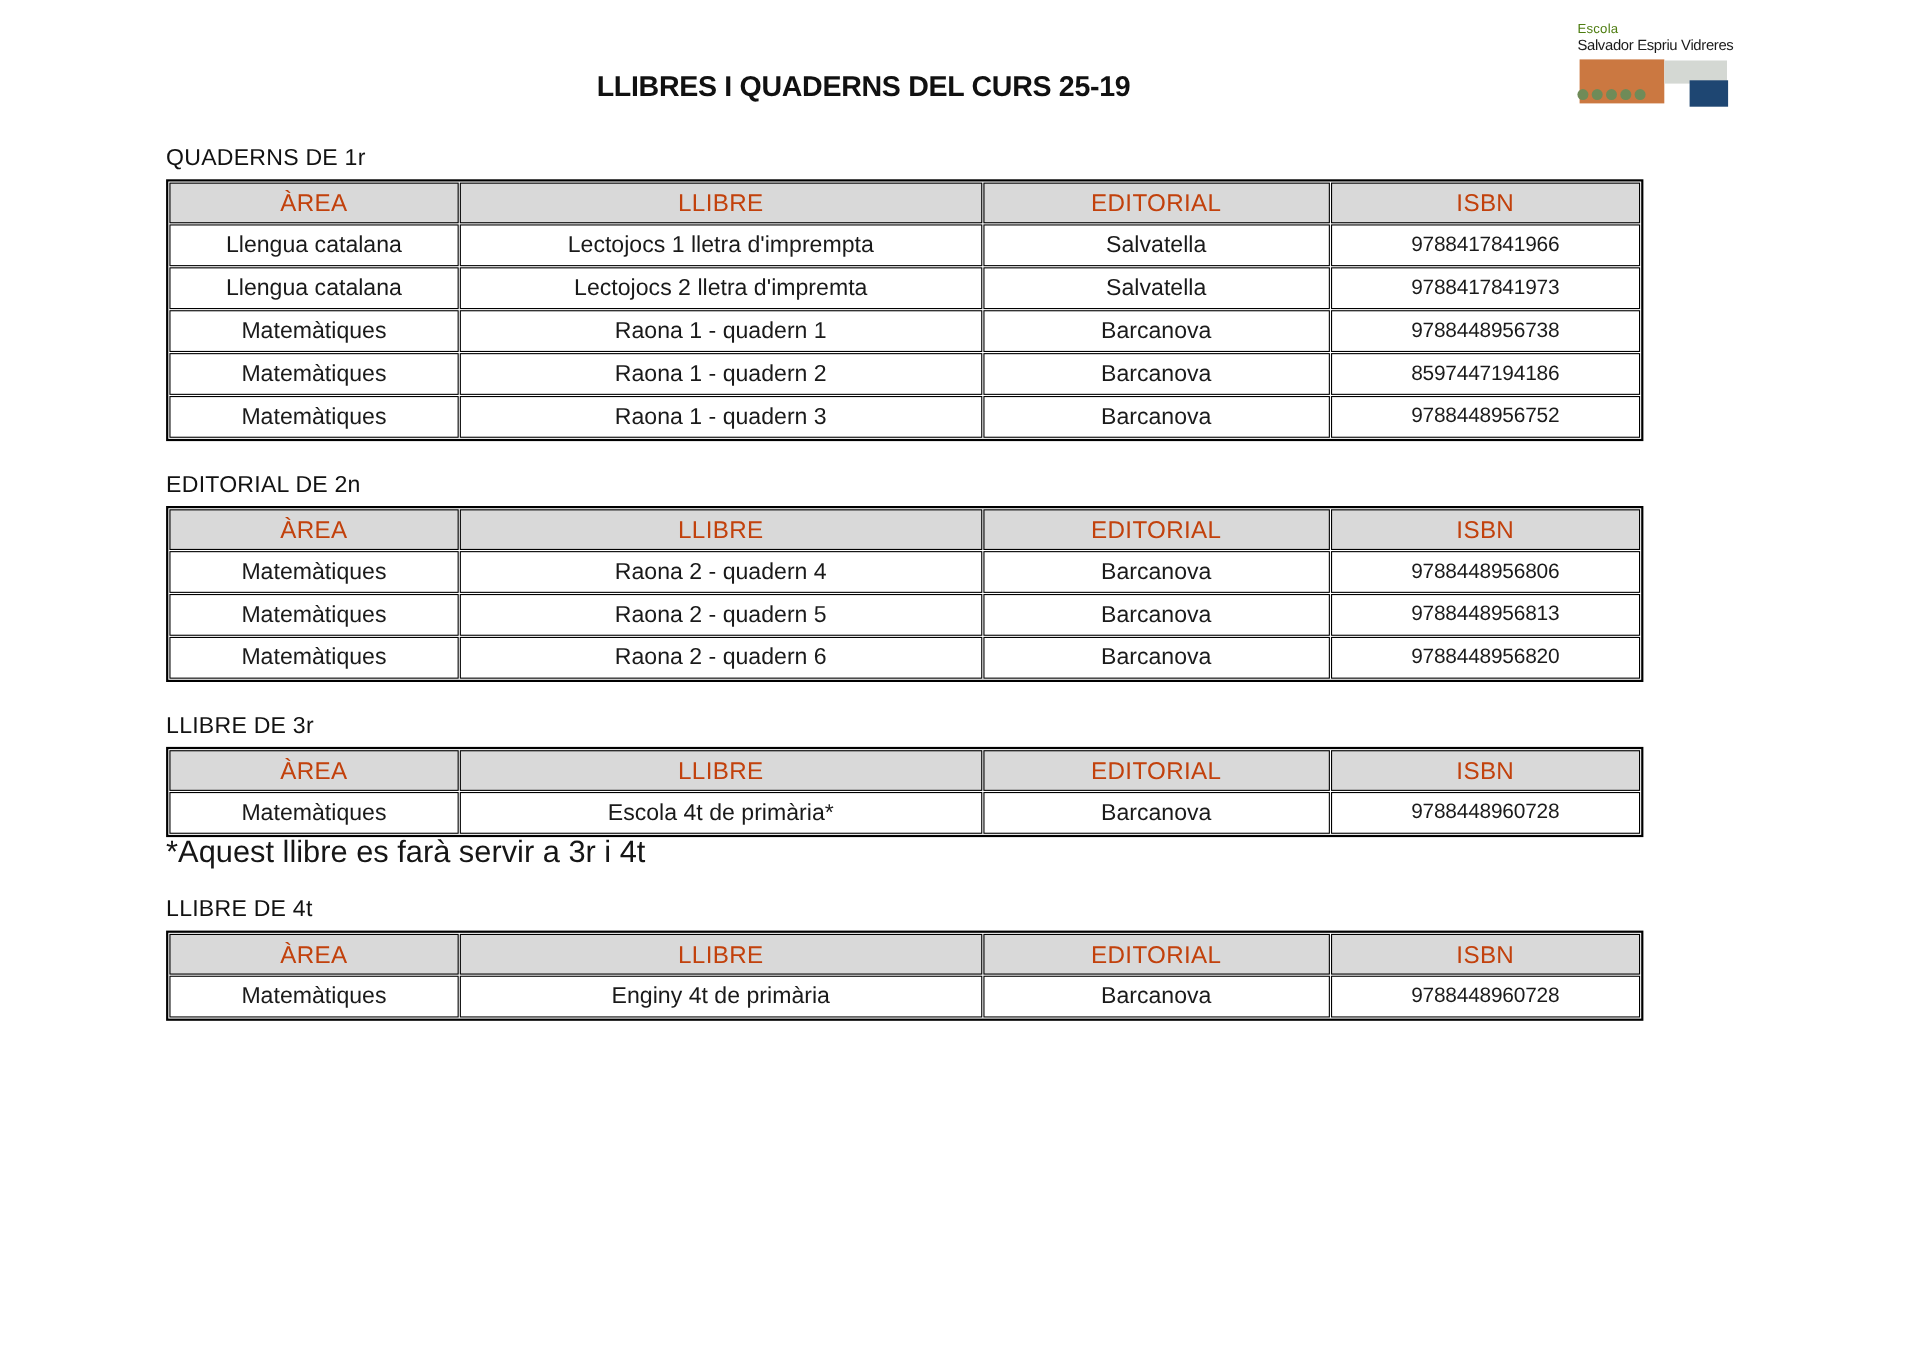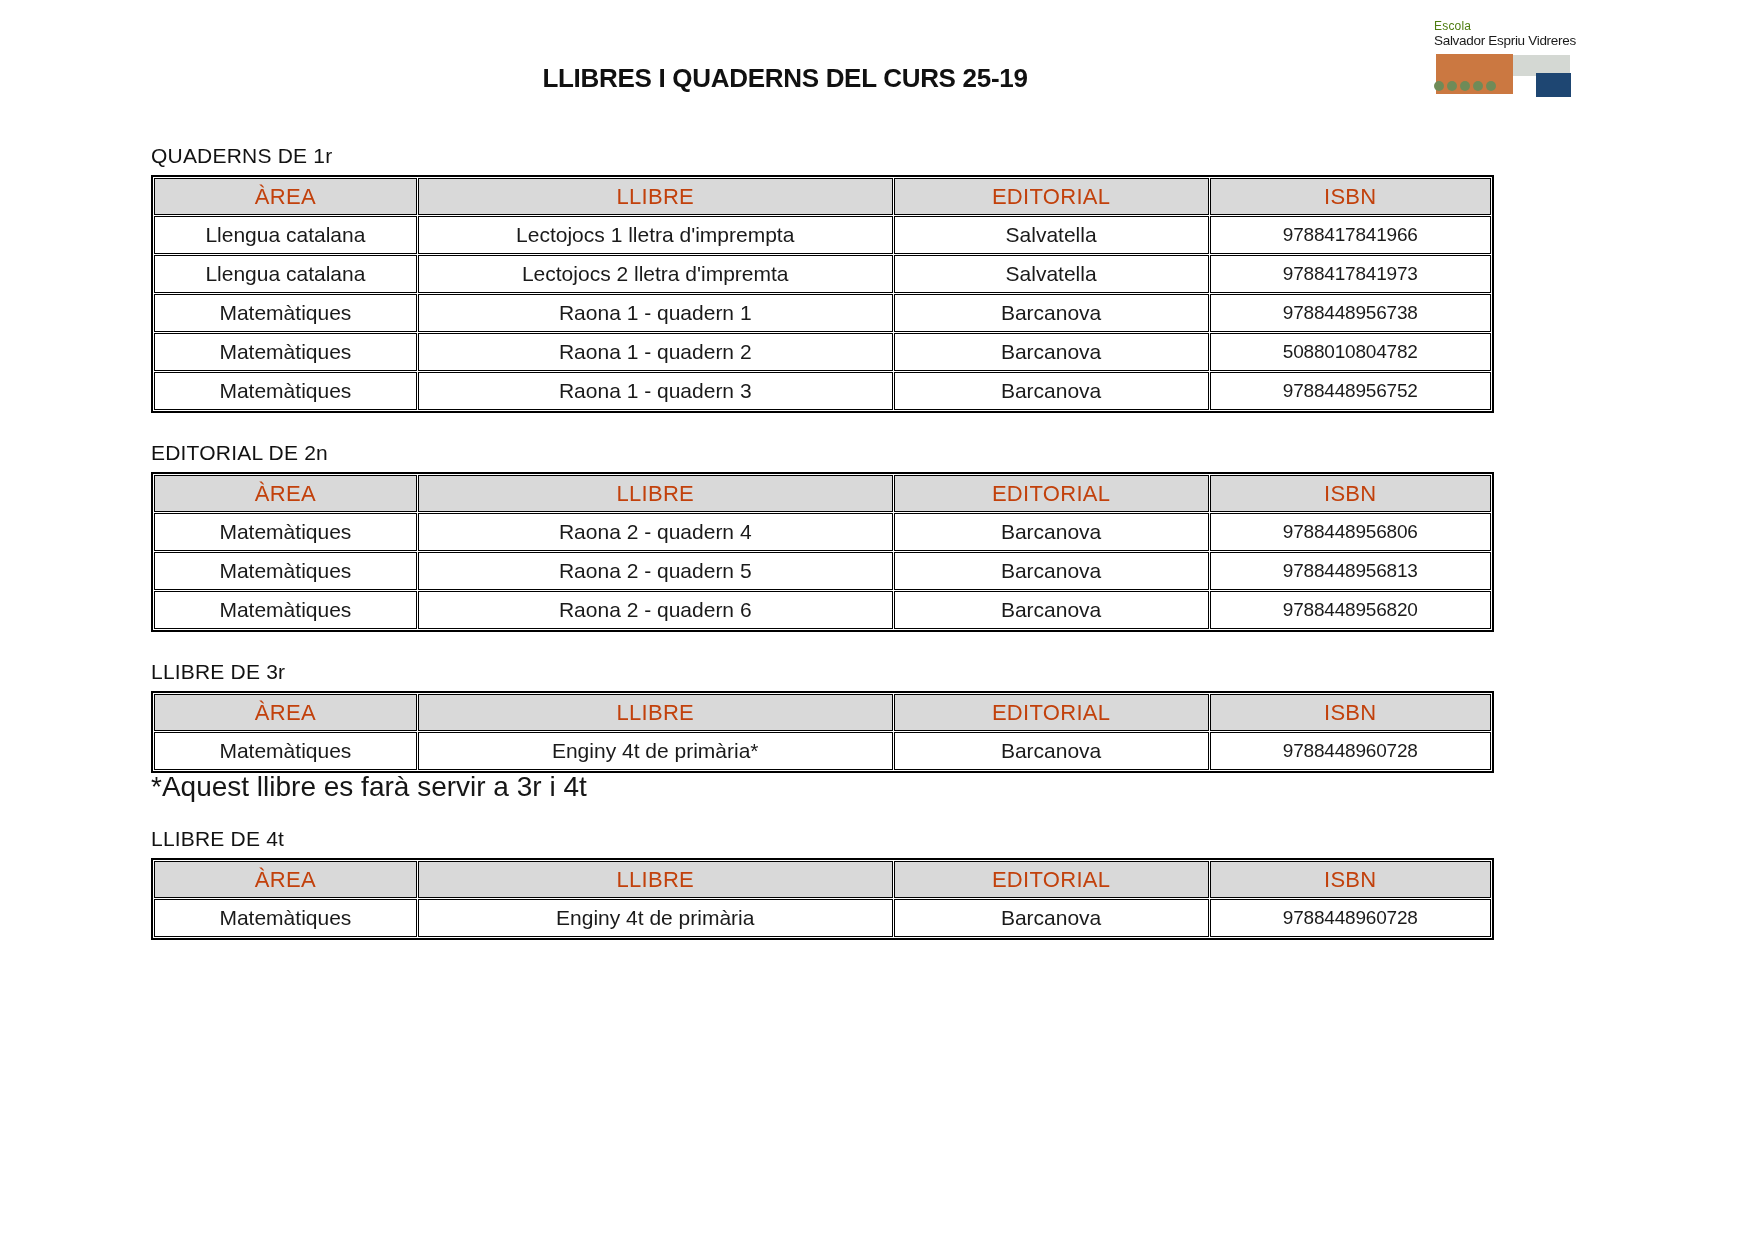--- a/index.html
+++ b/index.html
@@ -29,21 +29,21 @@
   .logo-escola { font-size: 12px; color: #4d7c0f; line-height: 13px; letter-spacing: 0.2px; }
   .logo-name { font-size: 13.5px; font-weight: 400; color: #1b1b1b; line-height: 16px; letter-spacing: -0.3px; white-space: nowrap; }
   .logo-art { position: relative; margin-top: 5px; height: 46px; }
   .logo-rect-orange { position: absolute; left: 2px; top: 0; width: 77px; height: 40px; background: var(--logo-orange, #CB7841); }
   .logo-rect-gray   { position: absolute; left: 79px; top: 1px; width: 57px; height: 21px; background: var(--logo-gray, #D4D8D3); }
   .logo-rect-blue   { position: absolute; left: 102px; top: 19px; width: 35px; height: 24px; background: var(--logo-blue, #1E4672); }
   .logo-dots { position: absolute; left: 0; top: 27px; display: flex; gap: 3px; }
   .logo-dots span { width: 10px; height: 10px; border-radius: 50%; background: var(--logo-green, #6F8B58); }
 
   
-  .content { position: absolute; top: 143px; left: 151px; width: 1343px; }
+  .content { position: absolute; top: 131px; left: 151px; width: 1343px; }
   .book-section { margin-bottom: 27px; }
   .section-heading {
     font-size: 21px;
     font-weight: 500;
     line-height: 26px;
     margin-bottom: 6px;
     letter-spacing: 0.2px;
     color: #121212;
   }
 
@@ -158,21 +158,21 @@
               <tr>
                 <td class="col0">Matemàtiques</td>
                 <td class="col1">Raona 1 - quadern 1</td>
                 <td class="col2">Barcanova</td>
                 <td class="col3">9788448956738</td>
               </tr>
               <tr>
                 <td class="col0">Matemàtiques</td>
                 <td class="col1">Raona 1 - quadern 2</td>
                 <td class="col2">Barcanova</td>
-                <td class="col3">5088010804782</td>
+                <td class="col3">8597447194186</td>
               </tr>
               <tr>
                 <td class="col0">Matemàtiques</td>
                 <td class="col1">Raona 1 - quadern 3</td>
                 <td class="col2">Barcanova</td>
                 <td class="col3">9788448956752</td>
               </tr>
             </tbody>
     </table>
 
@@ -232,21 +232,21 @@
         <tr>
                 <th class="col0">ÀREA</th>
                 <th class="col1">LLIBRE</th>
                 <th class="col2">EDITORIAL</th>
                 <th class="col3">ISBN</th>
               </tr>
       </thead>
       <tbody>
               <tr>
                 <td class="col0">Matemàtiques</td>
-                <td class="col1">Enginy 4t de primària*</td>
+                <td class="col1">Escola 4t de primària*</td>
                 <td class="col2">Barcanova</td>
                 <td class="col3">9788448960728</td>
               </tr>
             </tbody>
     </table>
     <p class="footnote">*Aquest llibre es farà servir a 3r i 4t</p>
   </section>
 
   <section class="book-section">
     <h2 class="section-heading">LLIBRE DE 4t</h2>

